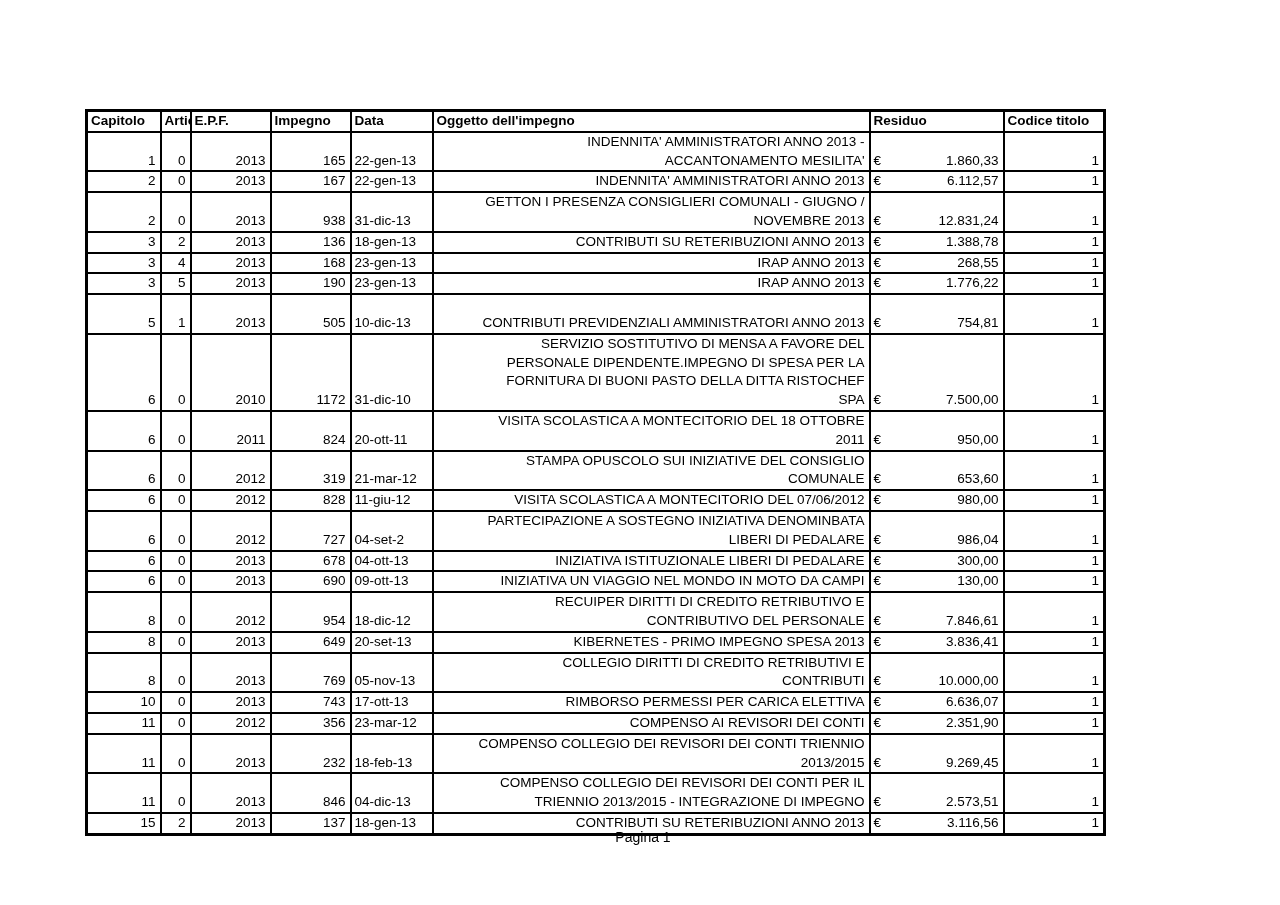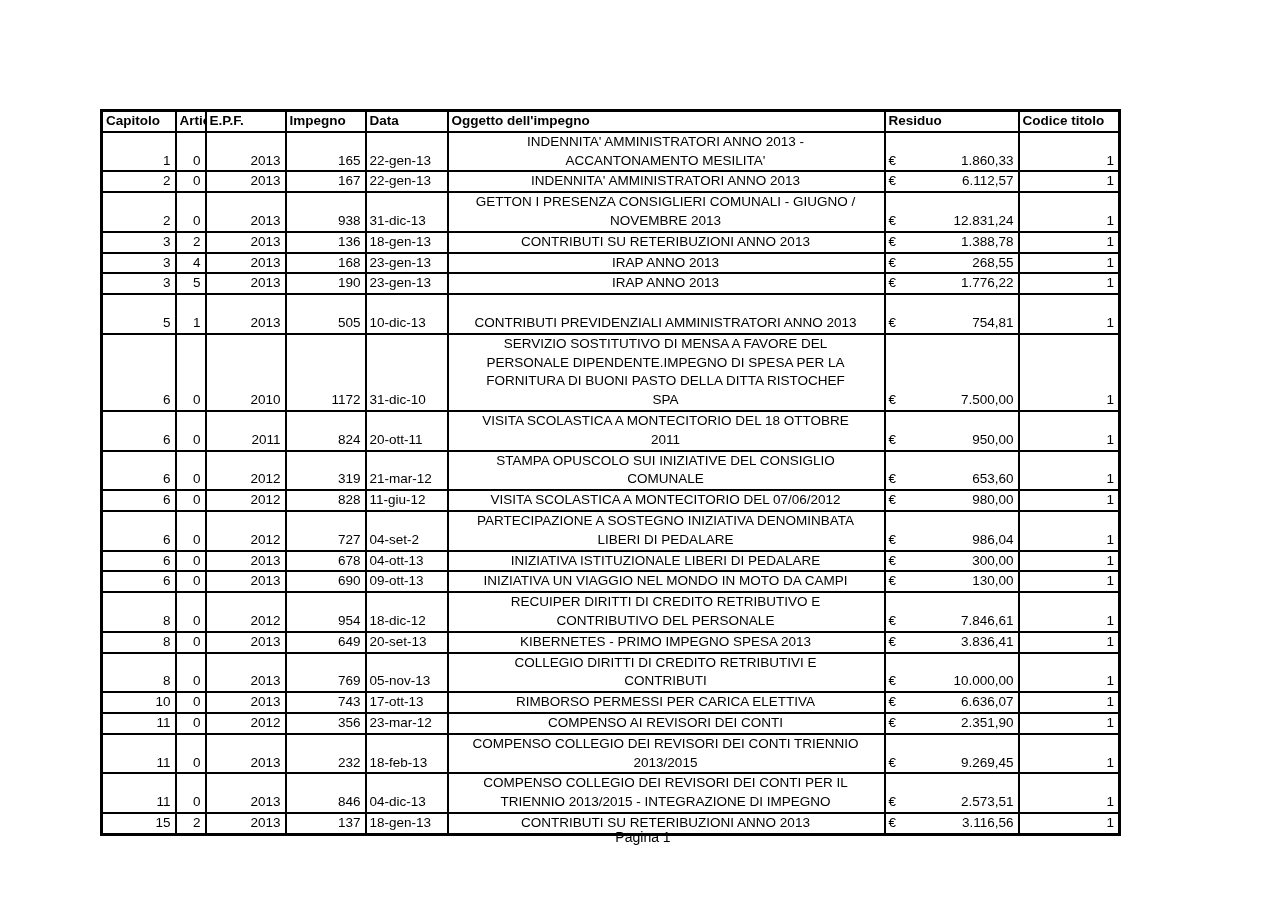--- a/index.html
+++ b/index.html
@@ -19,37 +19,36 @@
   table.grid {
     position: absolute;
     left: 85px;
     top: 109px;
     width: 1018px;
     border-collapse: collapse;
     table-layout: fixed;
     font-size: 13.5px;
     line-height: 18.8px;
     border: 3px solid #000;
-    margin-left: 15px;
   }
   table.grid th, table.grid td {
     border: 2px solid #000;
     vertical-align: bottom;
     overflow: hidden;
     padding: 0 4px 0 3px;
   }
   table.grid th {
     font-weight: bold;
     text-align: left;
     white-space: nowrap;
     height: 18.8px;
   }
   td.num  { text-align: right; white-space: nowrap; }
   td.date { white-space: nowrap; }
-  td.text { text-align: center; white-space: pre-line; padding: 0 2px; }
+  td.text { text-align: right; white-space: pre-line; padding: 0 2px; }
   td.resid { padding: 0 4px 0 5px; }
   .resid-wrap {
     display: flex;
     justify-content: space-between;
     align-items: flex-end;
   }
   .footer {
     position: absolute;
     top: 829px;
     left: 15px;

